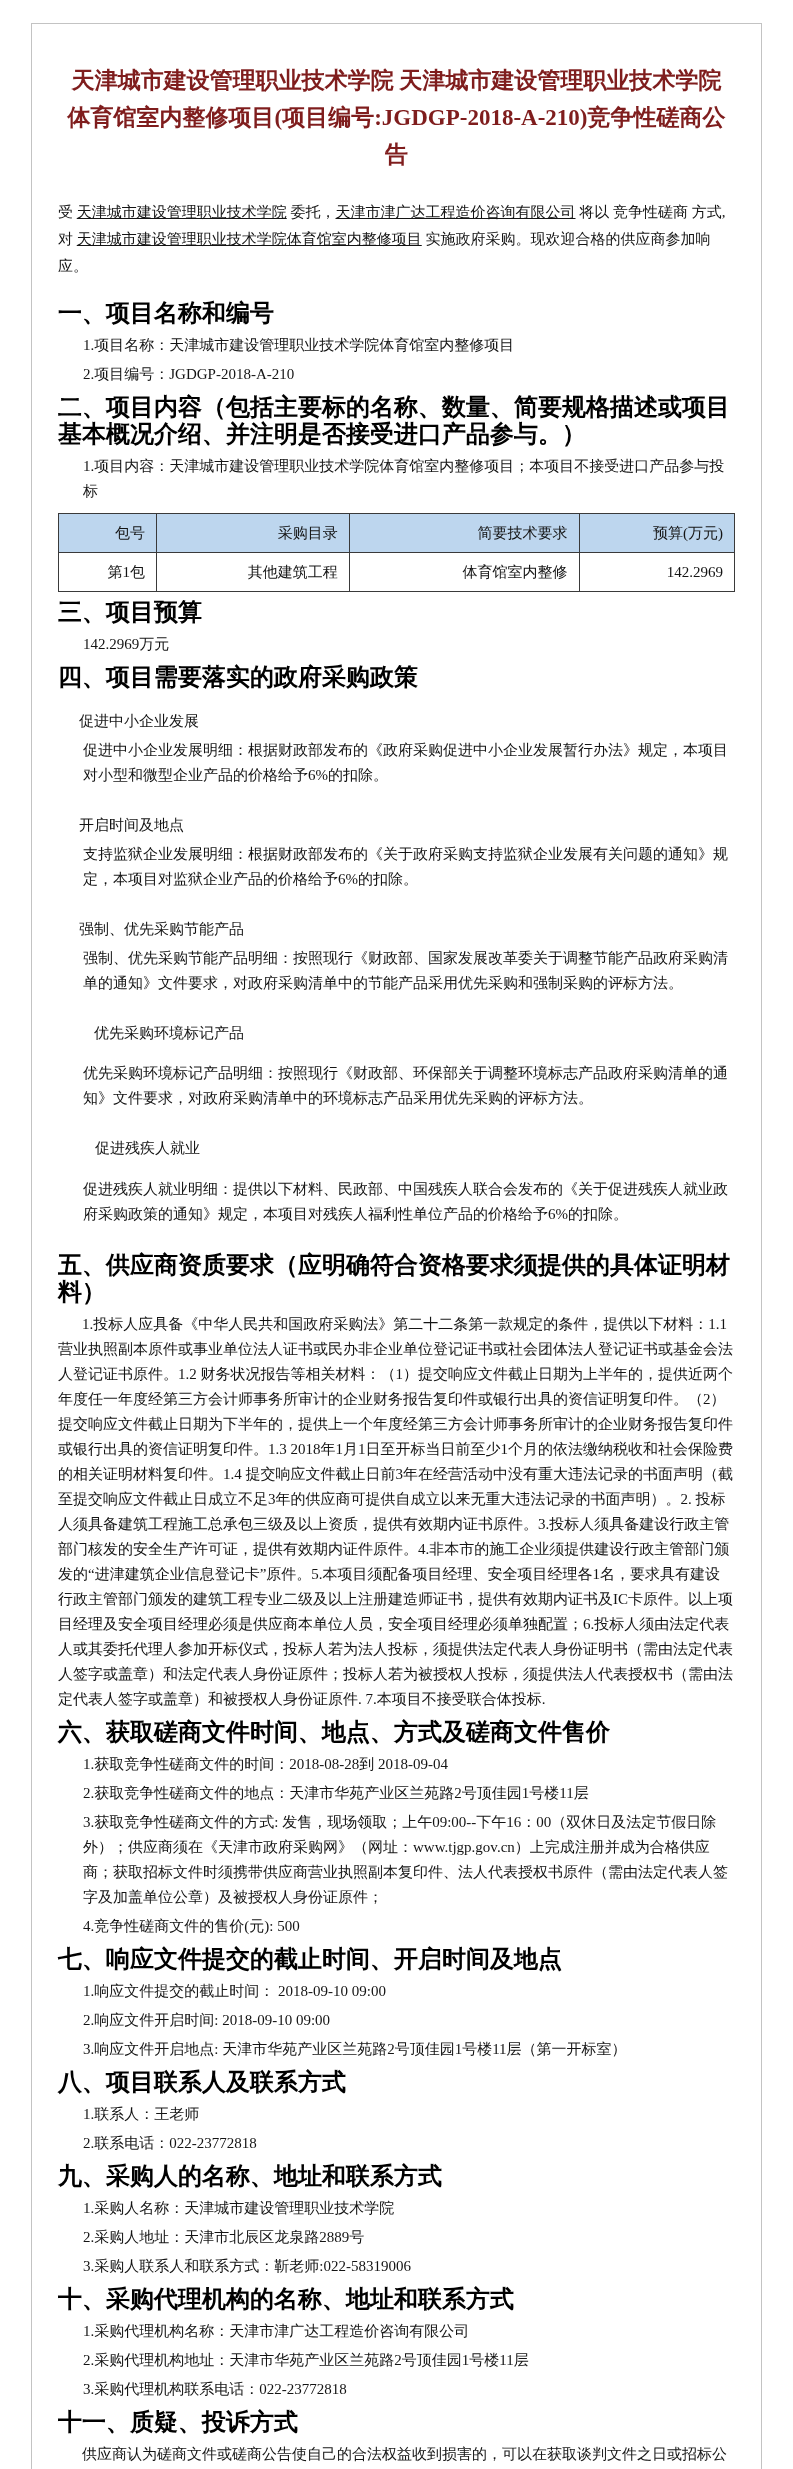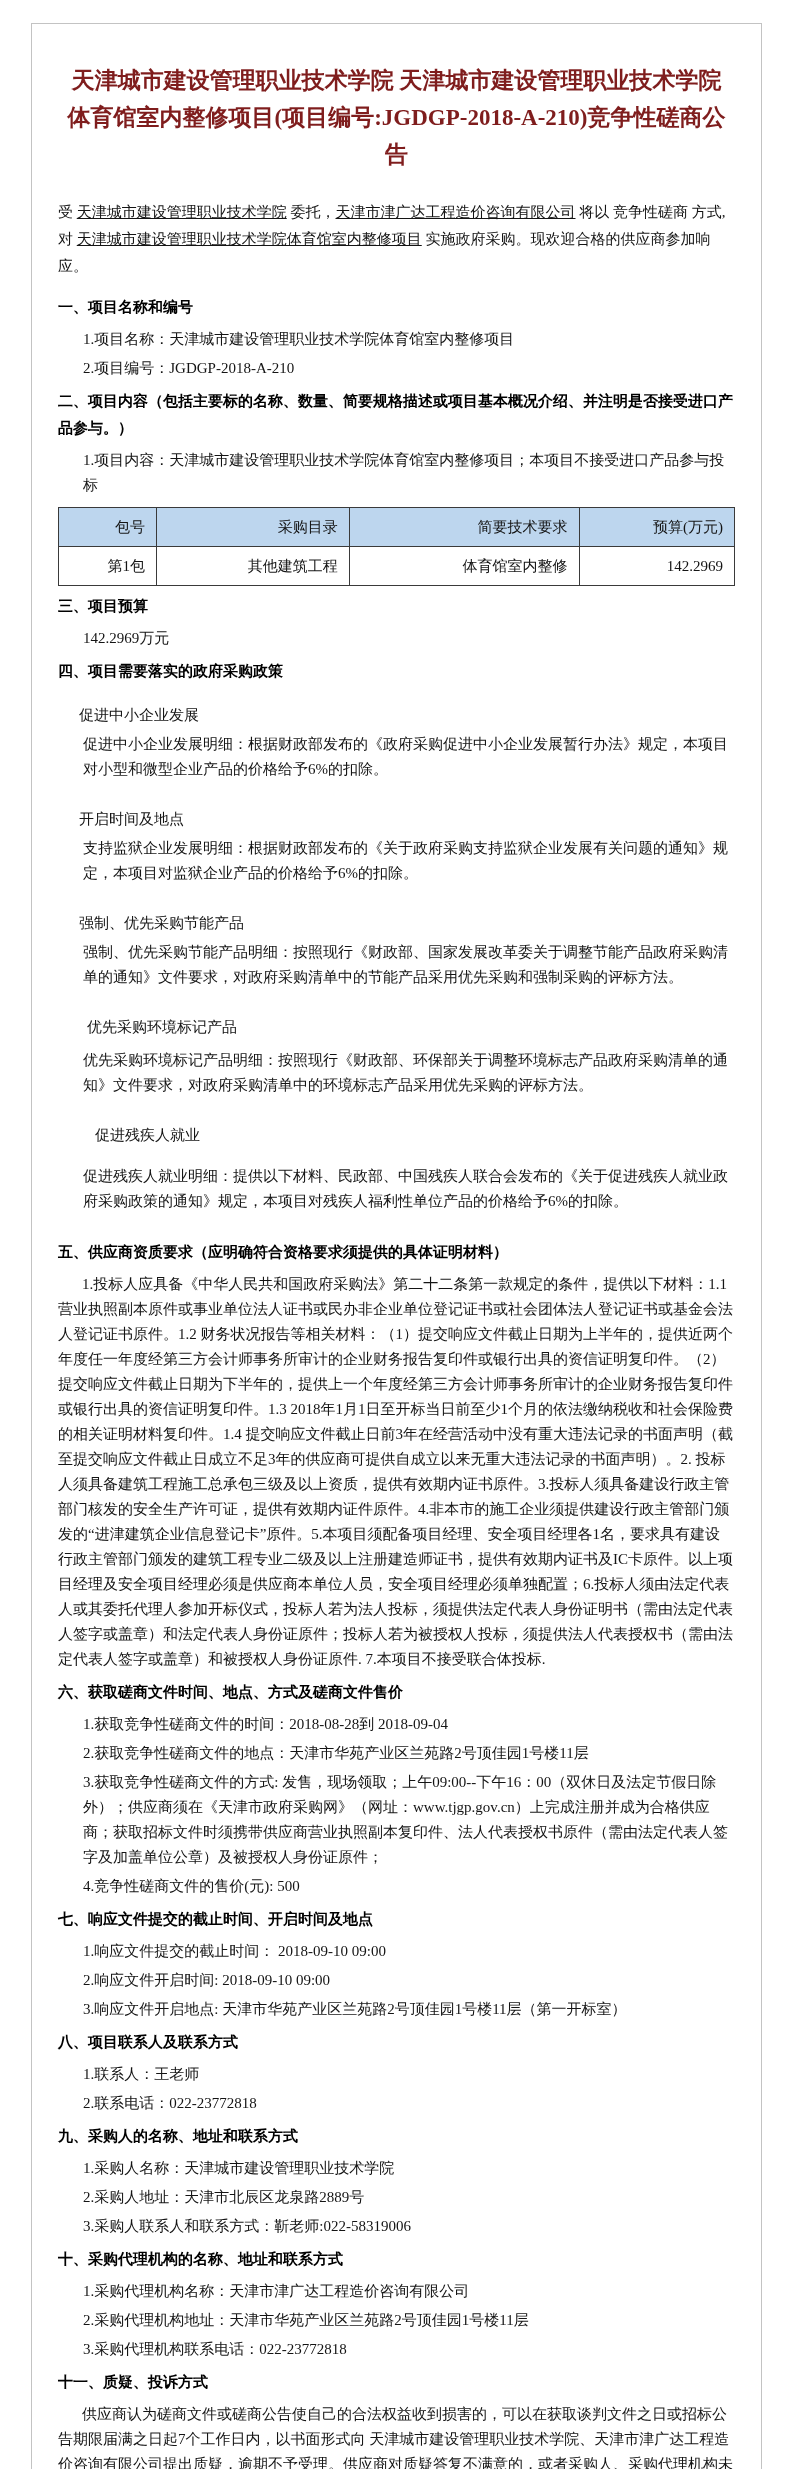--- a/index.html
+++ b/index.html
@@ -22,25 +22,25 @@
     font-size: 23px;
     font-weight: 700;
     color: #7f1d1d;
     text-align: center;
     line-height: 37px;
     margin: 14px 6px 26px 6px;
   }
   .intro {
     font-size: 15px;
     line-height: 27px;
-    margin: 0 0 14px 0;
+    margin: 0 0 20px 0;
   }
   .intro .u { text-decoration: underline; }
   h2.sec {
-    font-size: 15px;
+    font-size: 24px;
     font-weight: 700;
     color: #000;
     line-height: 27px;
     margin: 7px 0 6px 0;
   }
   .item {
     font-size: 15px;
     line-height: 25px;
     margin: 4px;
     padding-left: 21px;
@@ -131,21 +131,21 @@
   </div>
   <div class="policy">
     <p class="policy-name" style="margin:0">开启时间及地点</p>
     <p class="policy-detail">支持监狱企业发展明细：根据财政部发布的《关于政府采购支持监狱企业发展有关问题的通知》规定，本项目对监狱企业产品的价格给予6%的扣除。</p>
   </div>
   <div class="policy">
     <p class="policy-name" style="margin:0">强制、优先采购节能产品</p>
     <p class="policy-detail">强制、优先采购节能产品明细：按照现行《财政部、国家发展改革委关于调整节能产品政府采购清单的通知》文件要求，对政府采购清单中的节能产品采用优先采购和强制采购的评标方法。</p>
   </div>
   <div class="policy">
-    <p class="policy-name" style="margin:8px">优先采购环境标记产品</p>
+    <p class="policy-name" style="margin:15px">优先采购环境标记产品</p>
     <p class="policy-detail">优先采购环境标记产品明细：按照现行《财政部、环保部关于调整环境标志产品政府采购清单的通知》文件要求，对政府采购清单中的环境标志产品采用优先采购的评标方法。</p>
   </div>
   <div class="policy">
     <p class="policy-name" style="margin:16px">促进残疾人就业</p>
     <p class="policy-detail">促进残疾人就业明细：提供以下材料、民政部、中国残疾人联合会发布的《关于促进残疾人就业政府采购政策的通知》规定，本项目对残疾人福利性单位产品的价格给予6%的扣除。</p>
   </div>
 
   <h2 class="sec">五、供应商资质要求（应明确符合资格要求须提供的具体证明材料）</h2>
   <p class="para">1.投标人应具备《中华人民共和国政府采购法》第二十二条第一款规定的条件，提供以下材料：1.1营业执照副本原件或事业单位法人证书或民办非企业单位登记证书或社会团体法人登记证书或基金会法人登记证书原件。1.2 财务状况报告等相关材料：（1）提交响应文件截止日期为上半年的，提供近两个年度任一年度经第三方会计师事务所审计的企业财务报告复印件或银行出具的资信证明复印件。（2）提交响应文件截止日期为下半年的，提供上一个年度经第三方会计师事务所审计的企业财务报告复印件或银行出具的资信证明复印件。1.3 2018年1月1日至开标当日前至少1个月的依法缴纳税收和社会保险费的相关证明材料复印件。1.4 提交响应文件截止日前3年在经营活动中没有重大违法记录的书面声明（截至提交响应文件截止日成立不足3年的供应商可提供自成立以来无重大违法记录的书面声明）。2. 投标人须具备建筑工程施工总承包三级及以上资质，提供有效期内证书原件。3.投标人须具备建设行政主管部门核发的安全生产许可证，提供有效期内证件原件。4.非本市的施工企业须提供建设行政主管部门颁发的“进津建筑企业信息登记卡”原件。5.本项目须配备项目经理、安全项目经理各1名，要求具有建设行政主管部门颁发的建筑工程专业二级及以上注册建造师证书，提供有效期内证书及IC卡原件。以上项目经理及安全项目经理必须是供应商本单位人员，安全项目经理必须单独配置；6.投标人须由法定代表人或其委托代理人参加开标仪式，投标人若为法人投标，须提供法定代表人身份证明书（需由法定代表人签字或盖章）和法定代表人身份证原件；投标人若为被授权人投标，须提供法人代表授权书（需由法定代表人签字或盖章）和被授权人身份证原件. 7.本项目不接受联合体投标.</p>
 

